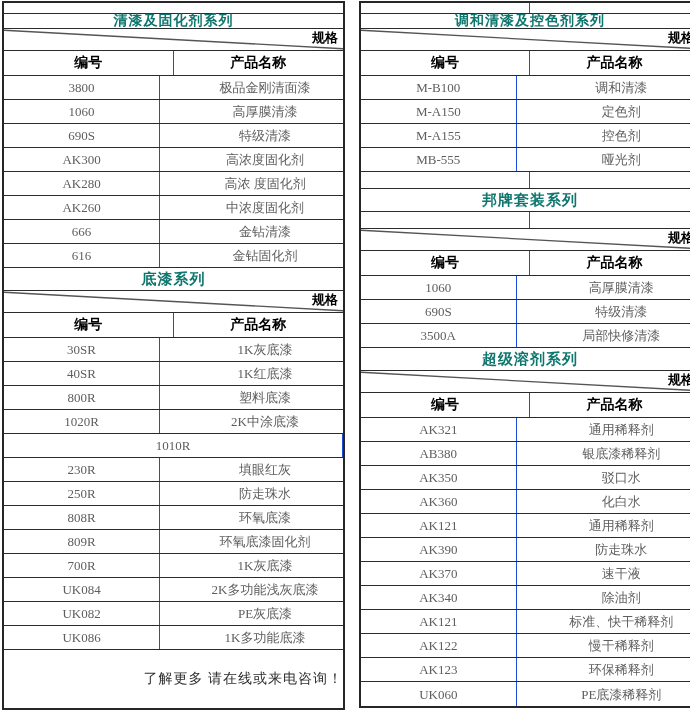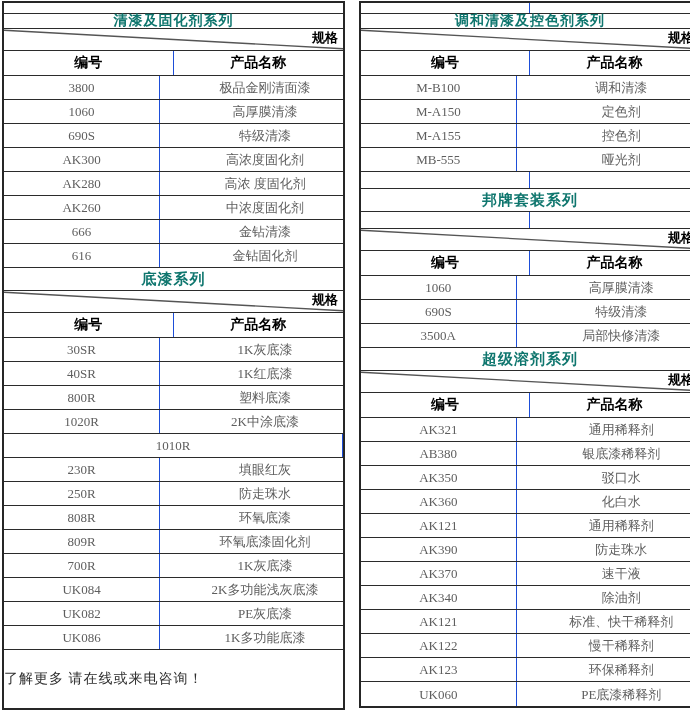--- a/index.html
+++ b/index.html
@@ -33,21 +33,21 @@
   .row.header .c{font-weight:bold;font-size:14px;color:#000;}
   .row.data{height:24px;gap:27px;}
   .row.empty{height:17px;}
   .c{
     flex:1 1 50%;display:flex;align-items:center;justify-content:center;
     box-sizing:border-box;font-size:13px;color:#5e5e5e;
     white-space:nowrap;overflow:hidden;line-height:1;
   }
   .c.first{border-right:1px solid #1d4ed8;}
   .row.footer{
-    flex:1 1 auto;align-items:center;justify-content:flex-start;
+    flex:1 1 auto;align-items:center;justify-content:flex-end;
     font-size:14px;color:#2e2e2e;letter-spacing:1px;
   }
 </style>
 </head>
 <body>
 
 <div class="page">
   <div class="catalog-table" id="left-table">
       <div class="row sliver"></div>
       <div class="row title small">

